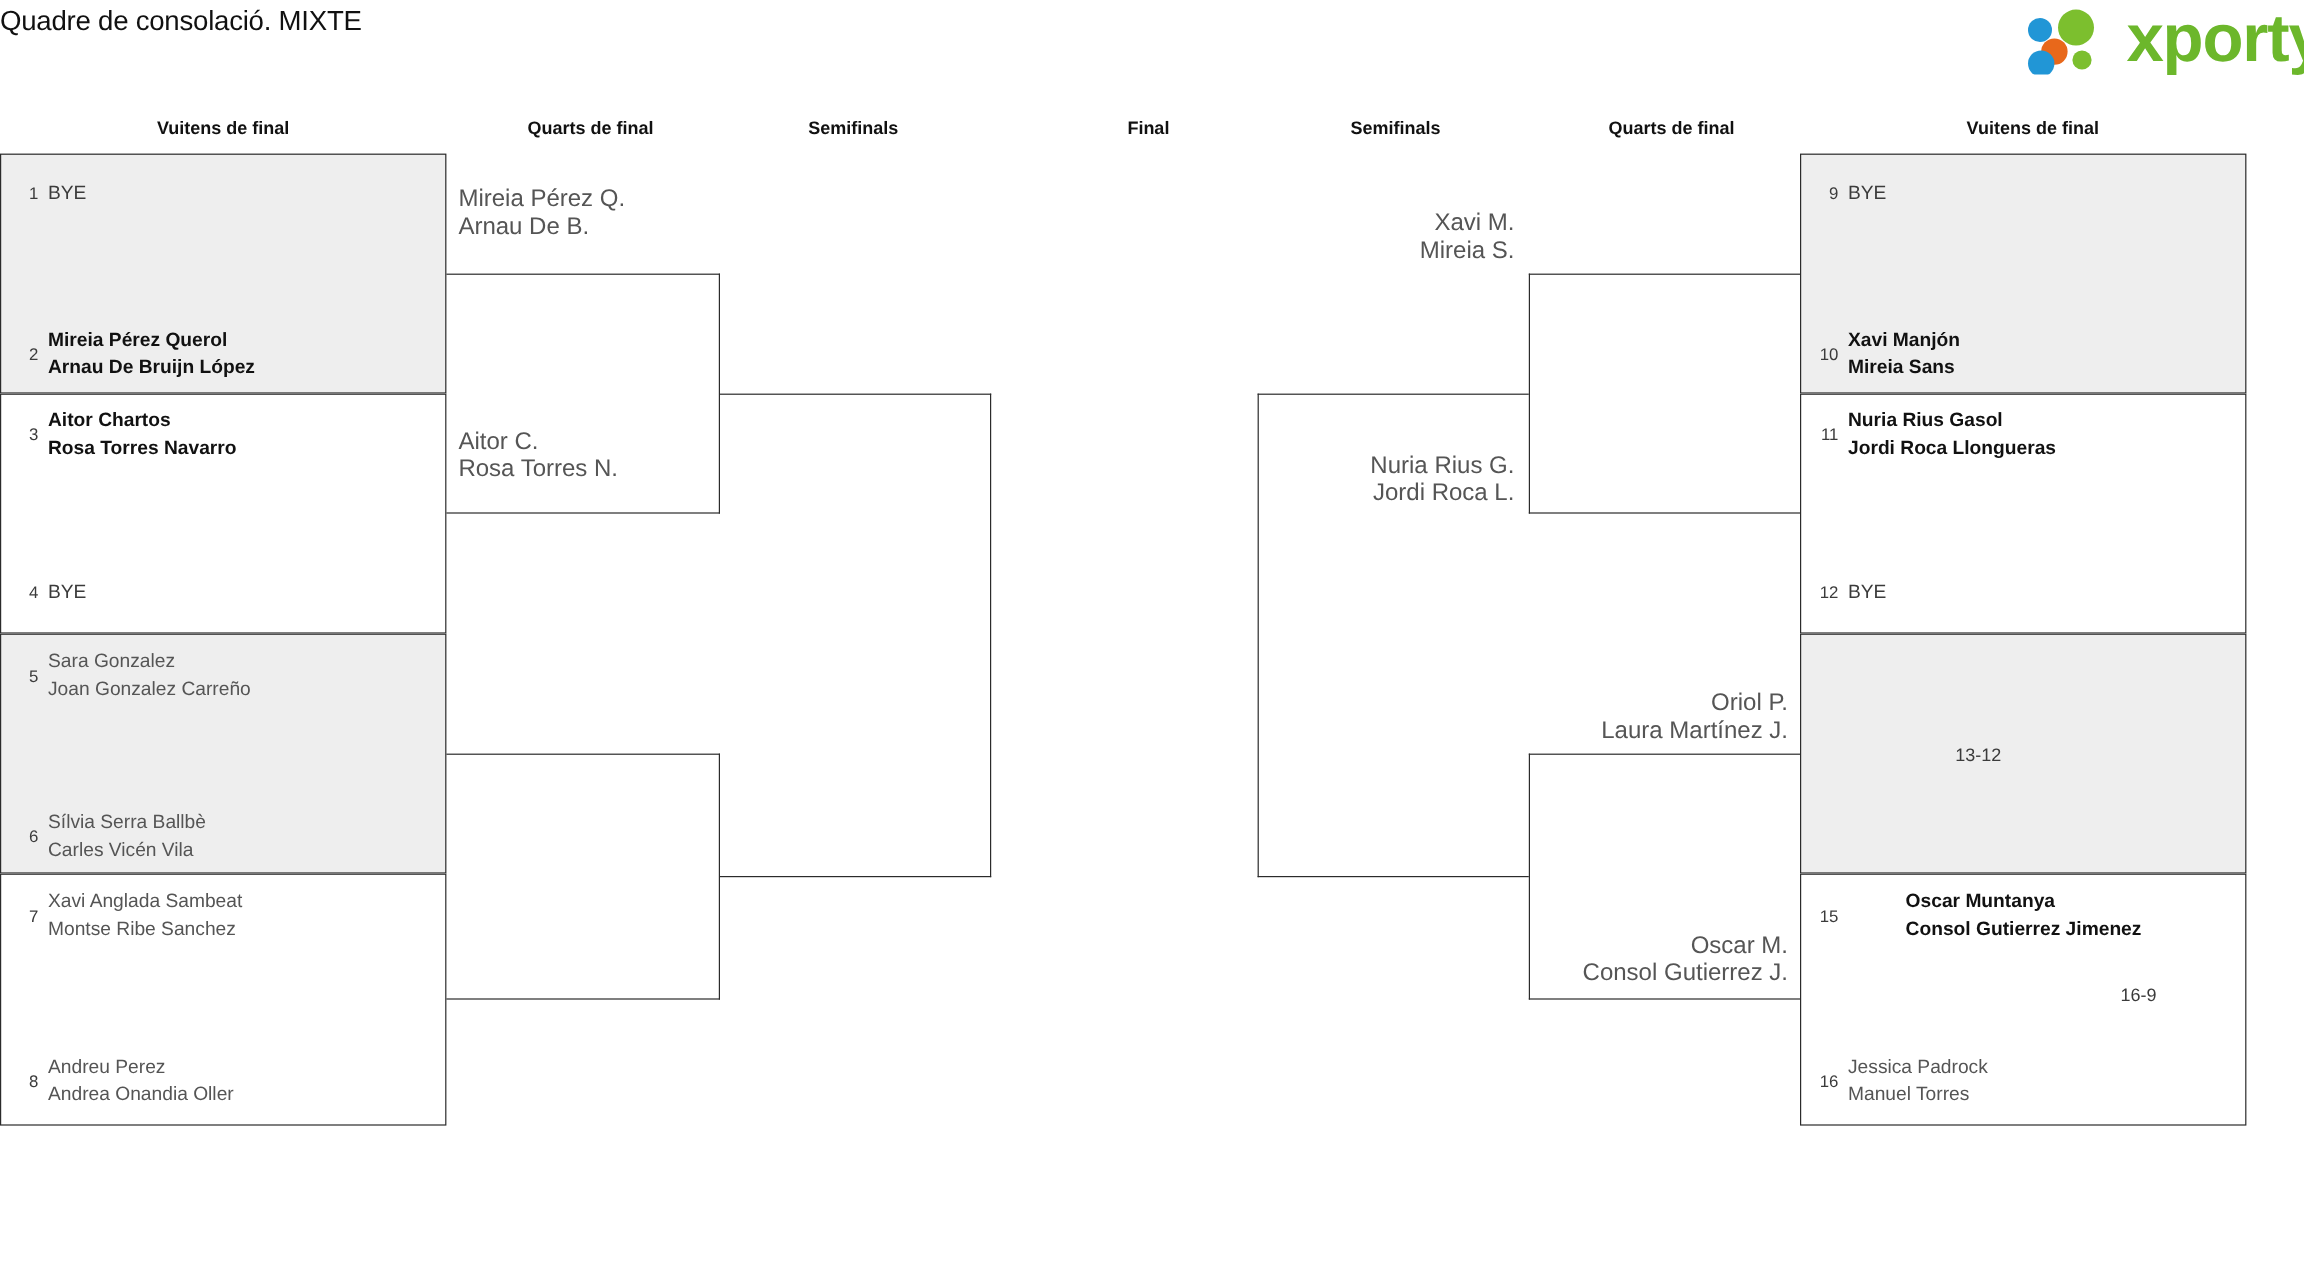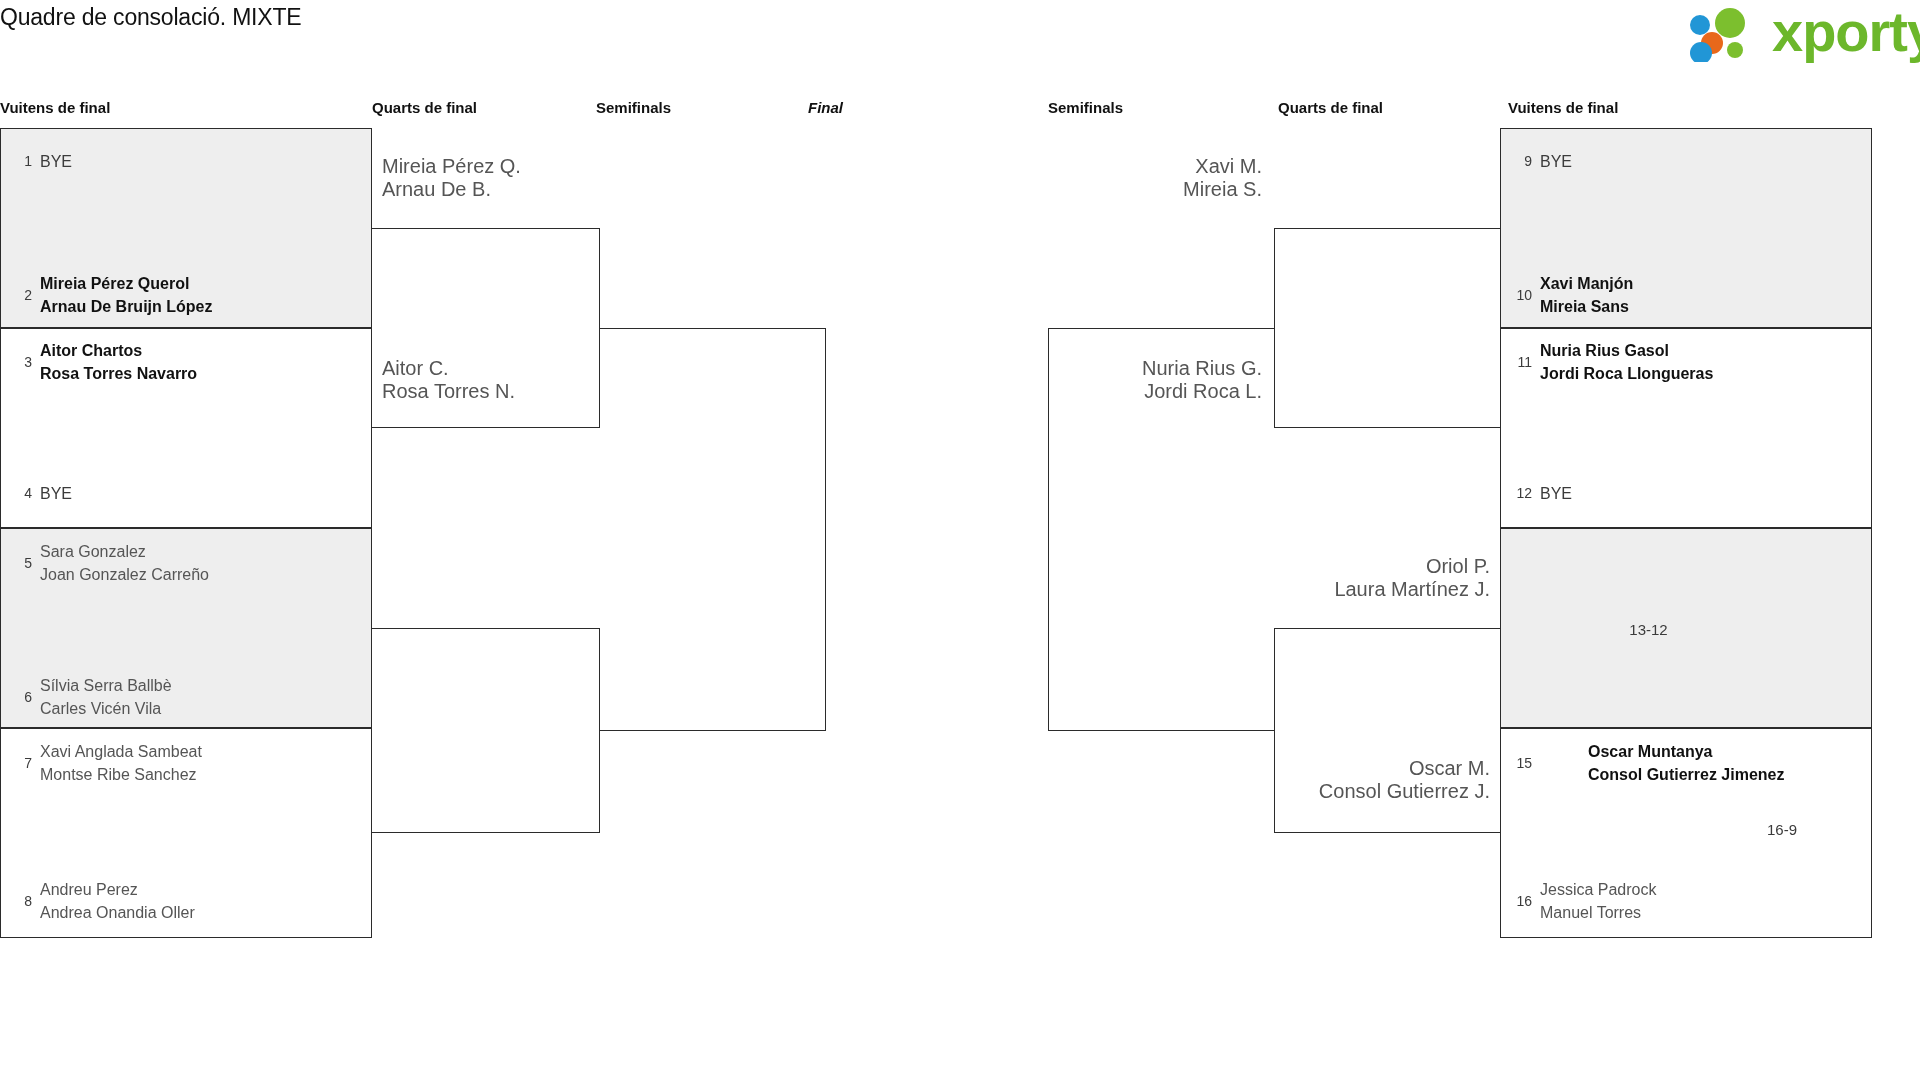--- a/index.html
+++ b/index.html
@@ -45,20 +45,21 @@
   }
 
   
   .round-label {
     position: absolute;
     top: 98px;
     font-size: 15px;
     line-height: 19px;
     font-weight: 700;
     color: #111111;
+    text-align: center;
     white-space: nowrap;
   }
 
   
   #bracket {
     position: absolute;
     left: 0;
     top: 0;
     width: 1920px;
     height: 1067px;
@@ -111,21 +112,21 @@
 
   
   .advance {
     position: absolute;
     font-size: 20px;
     line-height: 23px;
     color: #555555;
     white-space: nowrap;
   }
   .advance.to-right { text-align: left; }
-  .advance.to-left { text-align: right; }
+  .advance.to-left { text-align: right; margin-top: 20px; }
 
   
   .score {
     position: absolute;
     font-size: 15px;
     line-height: 20px;
     color: #3b3b3b;
     text-align: center;
     white-space: nowrap;
   }
@@ -144,21 +145,21 @@
     <circle cx="28" cy="37" r="11" fill="#e8681b"></circle>
     <circle cx="17" cy="47" r="11" fill="#2196d6"></circle>
     <circle cx="51" cy="44" r="8" fill="#7cbf2e"></circle>
   </svg>
   <span class="logo-word">xporty</span>
 </div>
 
 <div class="round-label" style="left:0px;  width:372px;">Vuitens de final</div>
 <div class="round-label" style="left:372px; width:240px;">Quarts de final</div>
 <div class="round-label" style="left:596px; width:230px;">Semifinals</div>
-<div class="round-label" style="left:808px; width:230px;font-style:italic;">Final</div>
+<div class="round-label" style="left:842px; width:230px;">Final</div>
 <div class="round-label" style="left:1048px;width:230px;">Semifinals</div>
 <div class="round-label" style="left:1278px;width:230px;">Quarts de final</div>
 <div class="round-label" style="left:1508px;width:372px;">Vuitens de final</div>
 
 <div id="bracket">
 
   <div class="slot shaded" style="left:0px; top:128px; width:372px; height:200px;"></div>
   <div class="slot" style="left:0px; top:328px; width:372px; height:200px;"></div>
   <div class="slot shaded" style="left:0px; top:528px; width:372px; height:200px;"></div>
   <div class="slot" style="left:0px; top:728px; width:372px; height:210px;"></div>

